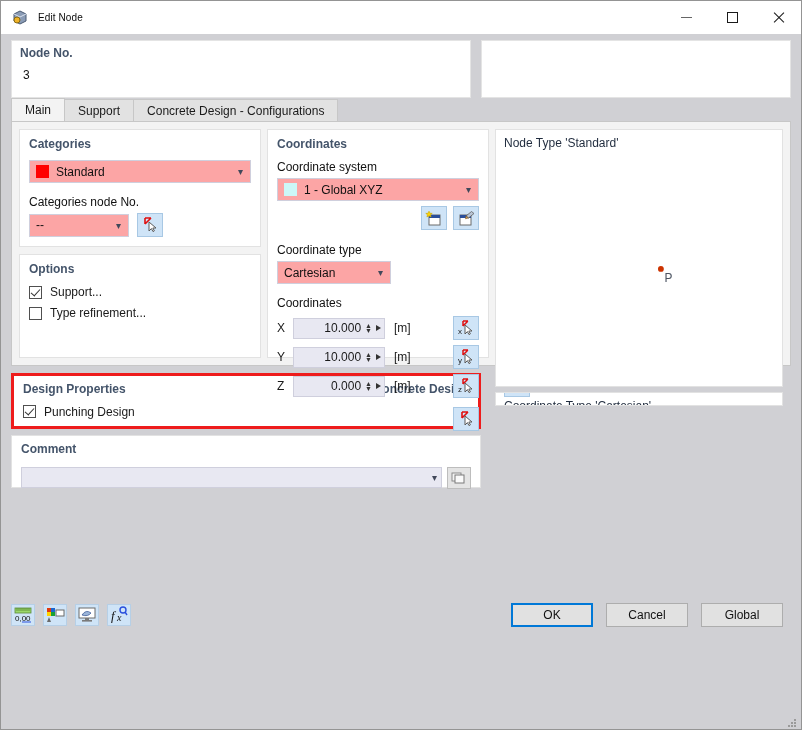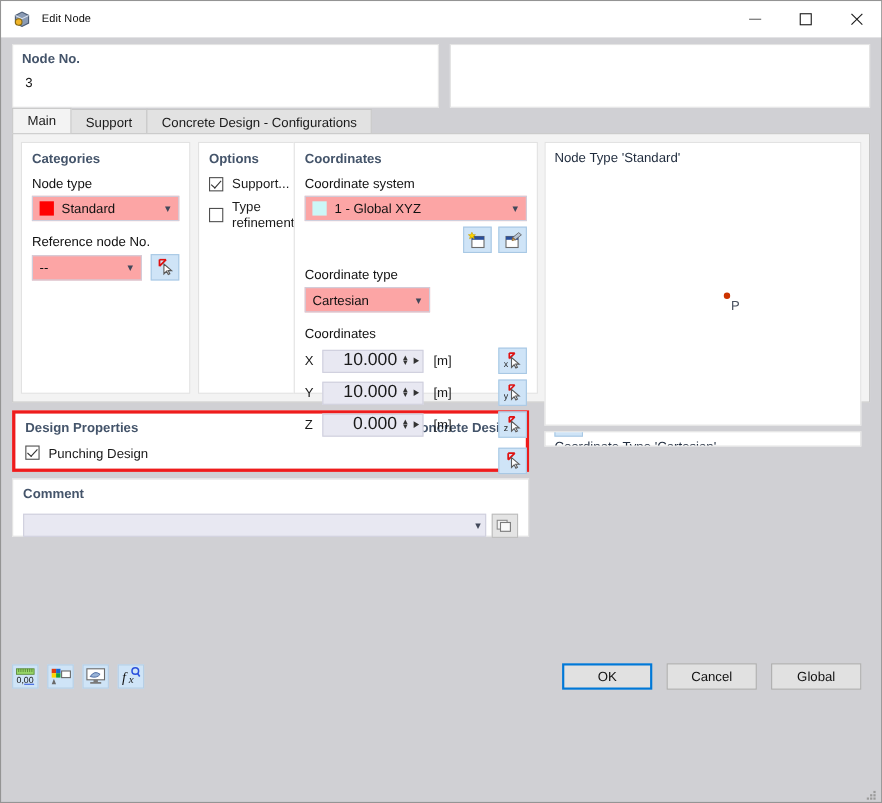--- a/index.html
+++ b/index.html
@@ -34,21 +34,21 @@
   .glyph-close { width:13px; height:13px; position:relative; }
   .glyph-close:before, .glyph-close:after {
     content:""; position:absolute; left:0; top:6px; width:14px; height:1px; background:#1a1a1a;
   }
   .glyph-close:before { transform:rotate(45deg); }
   .glyph-close:after  { transform:rotate(-45deg); }
 
   
   .topstrip { flex:0 0 60px; display:flex; padding:6px 10px 0 10px; gap:10px; }
   .nodeno-box {
-    width:388px; background:#fff; border:1px solid #e4e4e4;
+    width:460px; background:#fff; border:1px solid #e4e4e4;
     padding:5px 8px 12px 8px;
   }
   .nodeno-label { color:#44546a; font-weight:bold; font-size:12px; margin-bottom:4px;}
   .nodeno-input {
     height:21px; background:#fff; border:none; width:100%;
     font-size:12px; color:#111; padding:2px 3px;
     font-family:"Liberation Sans", sans-serif;
   }
   .topright-panel { flex:1; background:#fff; border:1px solid #e4e4e4; }
 
@@ -60,21 +60,21 @@
     border:1px solid #c7c7c7; border-bottom:none; margin-right:-1px;
   }
   .tab.active { background:#f3f3f3; height:23px; position:relative; z-index:3; }
 
   
   .content {
     flex:1; margin:0 10px 0 10px; background:#f3f3f3;
     border:1px solid #c7c7c7; display:flex; padding:7px;
     gap:6px; position:relative; min-height:0;
   }
-  .col-left  { width:242px; display:flex; flex-direction:row; gap:7px; }
+  .col-left  { width:242px; display:flex; flex-direction:column; gap:7px; }
   .col-mid   { width:222px; }
   .col-right { flex:1; display:flex; flex-direction:column; gap:5px; }
 
   .group {
     background:#fff; border:1px solid #e2e2e2; padding:7px 9px 9px 9px;
   }
   .group-title { color:#44546a; font-weight:bold; font-size:12px; margin-bottom:9px; }
   .field-label { font-size:12px; color:#111; margin-bottom:4px; }
 
   .combo {
@@ -103,21 +103,21 @@
     border:solid #333; border-width:0 1.6px 1.6px 0; transform:rotate(42deg);
   }
 
   
   .coordrow { display:flex; align-items:center; margin-bottom:5px; }
   .coordlab { width:16px; font-size:12px; }
   .spin {
     width:92px; height:21px; background:#e8e8f2; border:1px solid #cfcfdd;
     display:flex; align-items:center; padding:0 3px;
   }
-  .spin .val { flex:1; text-align:right; font-size:16px; padding-right:4px; }
+  .spin .val { flex:1; text-align:right; font-size:12px; padding-right:4px; }
   .arrows { display:flex; flex-direction:column; line-height:5px; font-size:7px; color:#333; padding-right:2px;}
   .playtri { width:0;height:0;border-left:5px solid #333;border-top:3.5px solid transparent;border-bottom:3.5px solid transparent; margin-left:2px;}
   .unit { font-size:12px; margin-left:9px; width:26px; }
   .coordbtn { margin-left:auto; }
 
   
   .preview {
     background:#fff; border:1px solid #e2e2e2; padding:6px 8px;
     position:relative; overflow:hidden;
   }
@@ -209,28 +209,27 @@
     </div>
   </div>
 
   <div class="content">
 
     <div class="col-left">
 
       <div class="group">
         <div class="group-title">Categories</div>
 
-        <div class="field-label">Node type</div>
         <div class="combo gap8">
           <span class="swatch" style="background:#ff0000"></span>
           <span>Standard</span>
           <span class="chev">▾</span>
         </div>
 
-        <div class="field-label">Reference node No.</div>
+        <div class="field-label">Categories node No.</div>
         <div class="row">
           <div class="combo" style="width:100px">
             <span>--</span>
             <span class="chev">▾</span>
           </div>
           <div class="iconbtn" style="margin-left:8px">
             <svg width="17" height="16" viewBox="0 0 17 16">
               <path d="M3 1 L9 1 M3 1 L3 7 M9 1 L3 7" stroke="#e01010" stroke-width="1.6" fill="none"></path>
               <path d="M7 5 L7 14 L9.4 11.6 L11 14.6 L12.4 13.8 L10.8 11 L14 11 Z" fill="#fff" stroke="#5a5a5a" stroke-width="1"></path>
             </svg>

